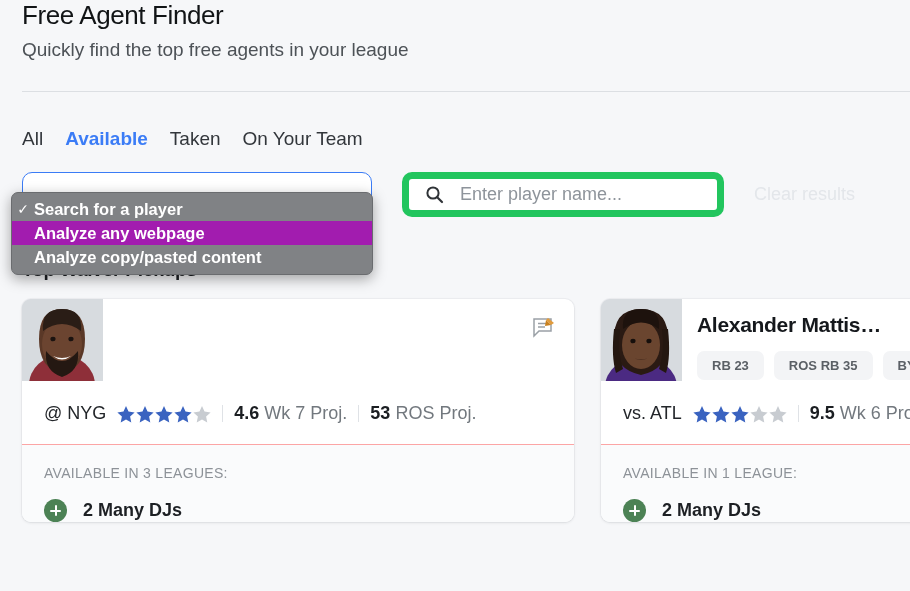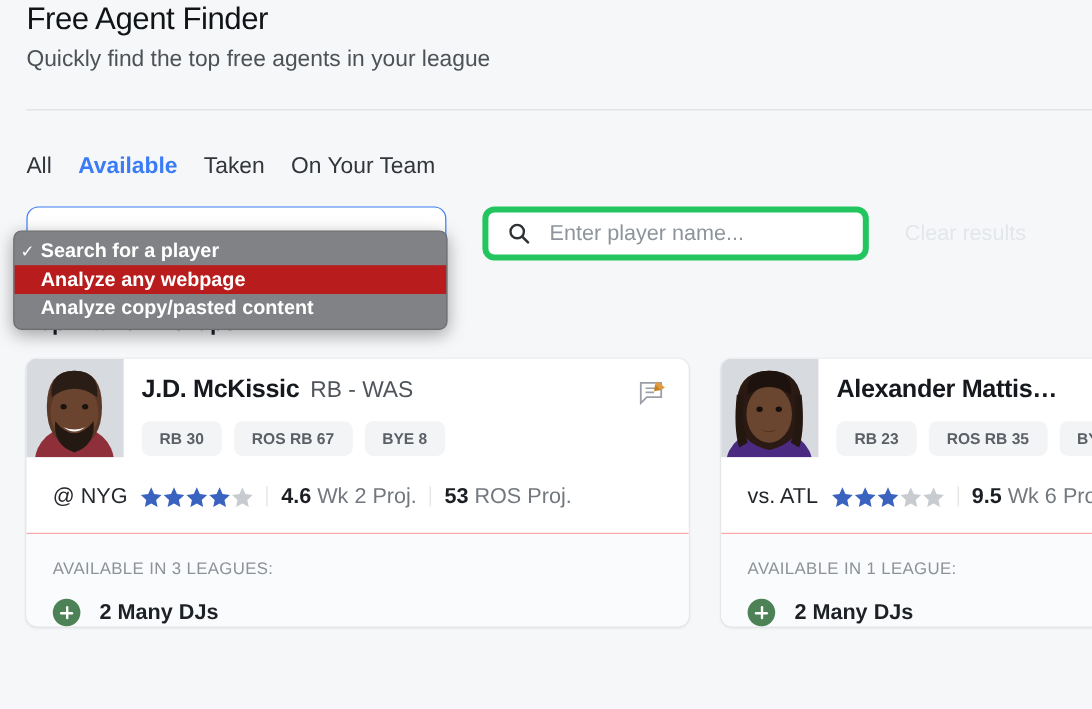--- a/index.html
+++ b/index.html
@@ -74,21 +74,21 @@
     height: 45px;
     border: 1.6px solid #3b7cf6;
     border-radius: 10px;
     background: #ffffff;
     box-sizing: border-box;
     flex: 0 0 auto;
   }
   .search-box {
     width: 322px;
     height: 45px;
-    border: 5px solid #22c55e;
+    border: 7px solid #22c55e;
     border-radius: 10px;
     background: #ffffff;
     box-sizing: border-box;
     display: flex;
     align-items: center;
     gap: 14px;
     padding: 0 14px 0 16px;
     flex: 0 0 auto;
   }
   .search-icon {
@@ -308,21 +308,21 @@
   }
   .select-label {
     color: #ffffff;
     font-weight: bold;
   }
   .select-option.placeholder .select-label {
     color: #b8babd;
     font-weight: 400;
   }
   .select-option.highlighted {
-    background: #b91c1c;
+    background: #a21caf;
   }
 </style>
 </head>
 <body>
 
 <div class="page-header">
   <h1 class="page-title">Free Agent Finder</h1>
   <p class="page-subtitle">Quickly find the top free agents in your league</p>
 </div>
 <div class="header-divider"></div>
@@ -361,31 +361,20 @@
           <rect width="81" height="82" fill="#d7dbdf"></rect>
           <ellipse cx="40" cy="86" rx="33" ry="30" fill="#8e2f39"></ellipse>
           <path d="M17 40 q0 -30 23 -30 q23 0 23 30 q0 30 -23 34 q-23 -4 -23 -34z" fill="#5a3827"></path>
           <ellipse cx="40" cy="45" rx="20" ry="25" fill="#6b4430"></ellipse>
           <path d="M21 32 q19 -14 38 0 q2 -22 -19 -22 q-21 0 -19 22z" fill="#2a1d16"></path>
           <path d="M24 52 q16 20 32 0 q2 20 -16 26 q-18 -6 -16 -26z" fill="#241812"></path>
           <ellipse cx="31" cy="40" rx="2.6" ry="2.3" fill="#1b1310"></ellipse>
           <ellipse cx="49" cy="40" rx="2.6" ry="2.3" fill="#1b1310"></ellipse>
           <path d="M31 57 q9 7 18 0 q-9 4 -18 0z" fill="#ffffff"></path>
         </svg>
-      </div>
-      <div class="card-top-main">
-        <div class="player-name-line">
-          <span class="player-name">J.D. McKissic</span>
-          <span class="player-pos">RB - WAS</span>
-        </div>
-        <div class="chip-row">
-          <span class="chip">RB 30</span>
-          <span class="chip">ROS RB 67</span>
-          <span class="chip">BYE 8</span>
-        </div>
       </div>
       <span class="note-icon">
         <svg width="24" height="22" viewBox="0 0 24 22">
           <path d="M2 2 h17 v12 h-12 l-5 5 z" fill="#ffffff" stroke="#9aa0a6" stroke-width="1.5"></path>
           <line x1="6" y1="6.5" x2="15" y2="6.5" stroke="#9aa0a6" stroke-width="1.3"></line>
           <line x1="6" y1="10" x2="13" y2="10" stroke="#9aa0a6" stroke-width="1.3"></line>
           <path d="M16 1 l6 5 l-3 2 l-5 -5 z" fill="#e09b3d"></path>
           <path d="M14 3 l5 5 l-6 1 z" fill="#c9811f"></path>
         </svg>
       </span>
@@ -400,21 +389,21 @@
             <polygon points="28,1 30.5,6.6 36.6,7.4 32.1,11.6 33.3,17.6 28,14.6 22.7,17.6 23.9,11.6 19.4,7.4 25.5,6.6"></polygon>
             <polygon points="47,1 49.5,6.6 55.6,7.4 51.1,11.6 52.3,17.6 47,14.6 41.7,17.6 42.9,11.6 38.4,7.4 44.5,6.6"></polygon>
             <polygon points="66,1 68.5,6.6 74.6,7.4 70.1,11.6 71.3,17.6 66,14.6 60.7,17.6 61.9,11.6 57.4,7.4 63.5,6.6"></polygon>
           </g>
           <g fill="#c8ccd1">
             <polygon points="85,1 87.5,6.6 93.6,7.4 89.1,11.6 90.3,17.6 85,14.6 79.7,17.6 80.9,11.6 76.4,7.4 82.5,6.6"></polygon>
           </g>
         </svg>
       </span>
       <span class="stat-sep"></span>
-      <span class="stat"><b>4.6</b> <span>Wk 2 Proj.</span></span>
+      <span class="stat"><b>4.6</b> <span>Wk 7 Proj.</span></span>
       <span class="stat-sep"></span>
       <span class="stat"><b>53</b> <span>ROS Proj.</span></span>
     </div>
 
     <div class="card-footer">
       <div class="avail-label">AVAILABLE IN 3 LEAGUES:</div>
       <div class="league-row">
         <span class="plus-badge"></span>
         <span class="league-name">2 Many DJs</span>
       </div>

